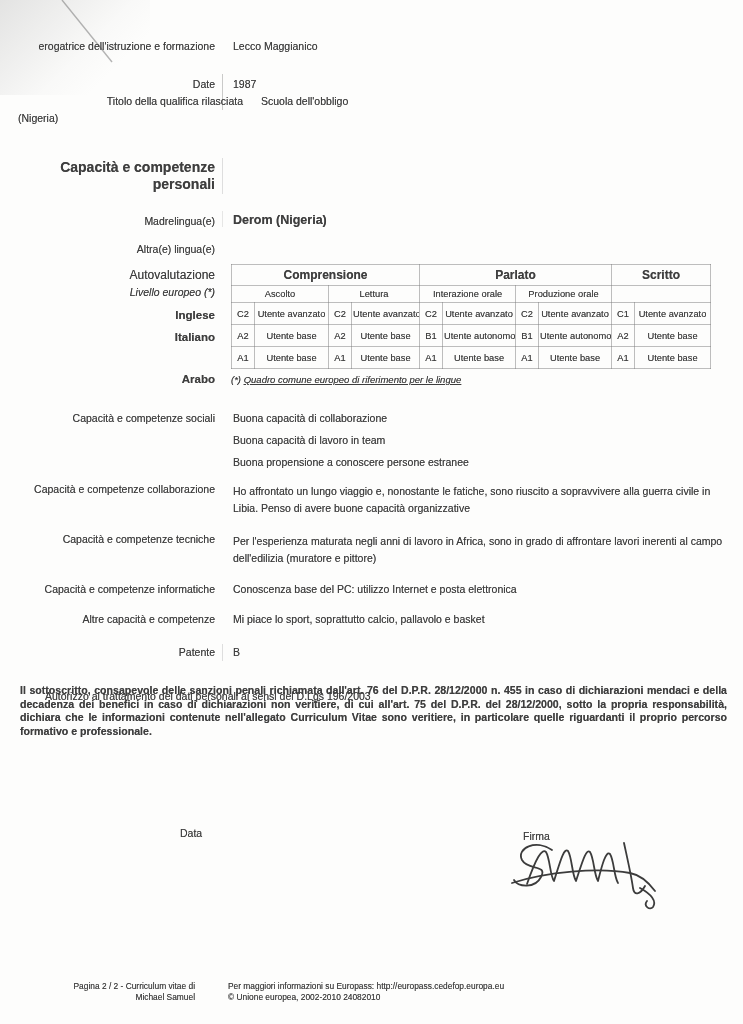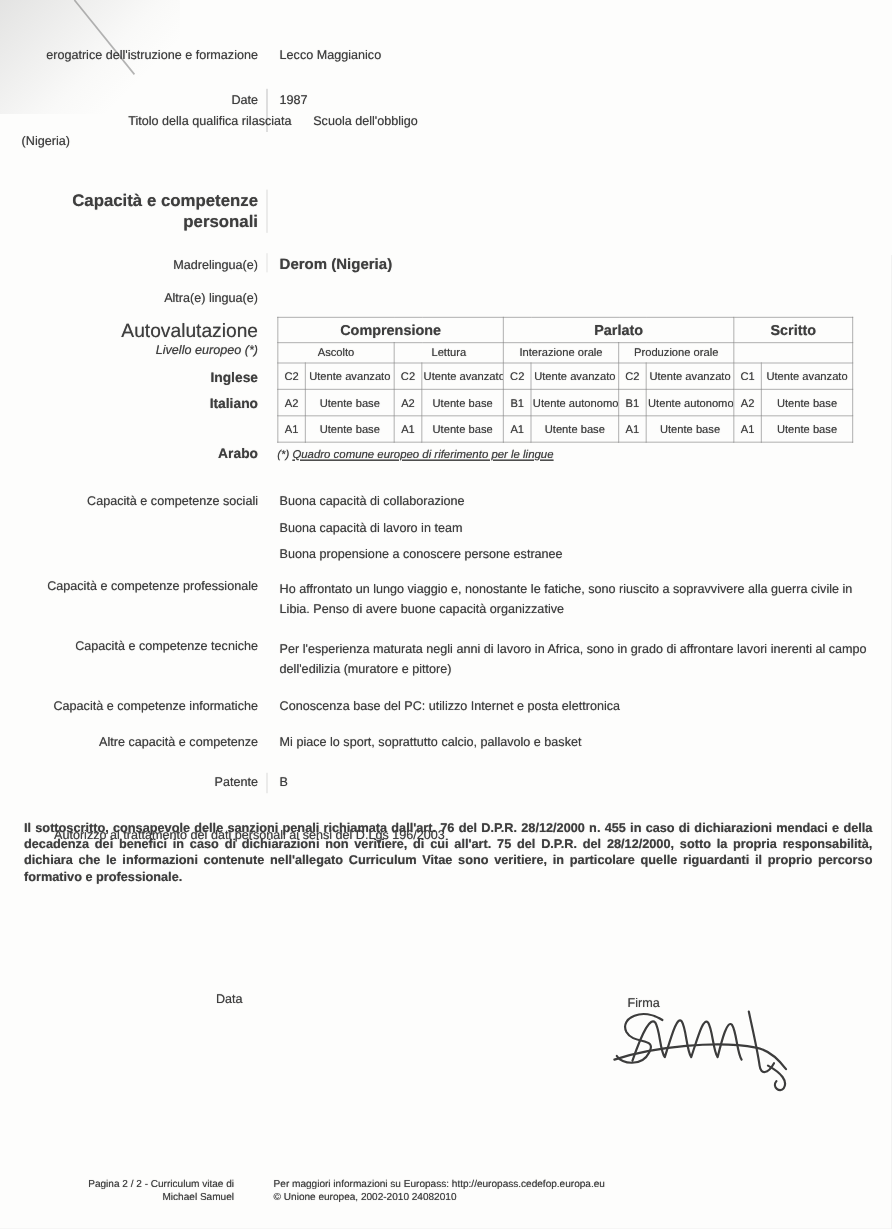--- a/index.html
+++ b/index.html
@@ -40,21 +40,21 @@
   table.lang-table{border-collapse:collapse;table-layout:fixed;width:479px;}
   table.lang-table th,table.lang-table td{
     border:1px solid rgba(125,125,125,.5);
     padding:0 1px;overflow:hidden;white-space:nowrap;
     font-weight:normal;text-align:center;
   }
   tr.grp th{height:20px;font-size:12px;font-weight:bold;}
   tr.sub th{height:16px;font-size:9.3px;}
   tr.data td{height:21px;font-size:9.3px;}
   .lang-label{position:absolute;left:0;width:215px;text-align:right;}
-  .assess-label{font-size:16px;}
+  .assess-label{font-size:12px;}
   .level-label{font-size:10.5px;font-style:italic;}
   .lang-name{font-size:11.5px;font-weight:bold;}
   .footnote{position:absolute;left:231px;top:374px;font-size:9.5px;font-style:italic;}
   .footnote .u{text-decoration:underline;}
 
   .legal-auth{position:absolute;left:45px;top:690px;font-size:10.5px;}
   .legal-decl{position:absolute;left:20px;top:684px;width:707px;
     font-size:10.6px;line-height:13.6px;text-align:justify;font-weight:bold;}
 
   .sig-label{position:absolute;font-size:10.5px;}
@@ -189,21 +189,21 @@
   <div class="row soc" style="top:412px;">
     <div class="lbl">Capacità e competenze sociali</div>
     <div class="val">
       <span class="line">Buona capacità di collaborazione</span>
       <span class="line">Buona capacità di lavoro in team</span>
       <span class="line">Buona propensione a conoscere persone estranee</span>
     </div>
   </div>
 
   <div class="row" style="top:483px;">
-    <div class="lbl">Capacità e competenze professionale</div>
+    <div class="lbl">Capacità e competenze collaborazione</div>
     <div class="val val-multiline">Ho affrontato un lungo viaggio e, nonostante le fatiche, sono riuscito a sopravvivere alla guerra civile in Libia. Penso di avere buone capacità organizzative</div>
   </div>
 
   <div class="row" style="top:533px;">
     <div class="lbl">Capacità e competenze tecniche</div>
     <div class="val val-multiline">Per l'esperienza maturata negli anni di lavoro in Africa, sono in grado di affrontare lavori inerenti al campo dell'edilizia (muratore e pittore)</div>
   </div>
 
   <div class="row" style="top:583px;">
     <div class="lbl">Capacità e competenze informatiche</div>

